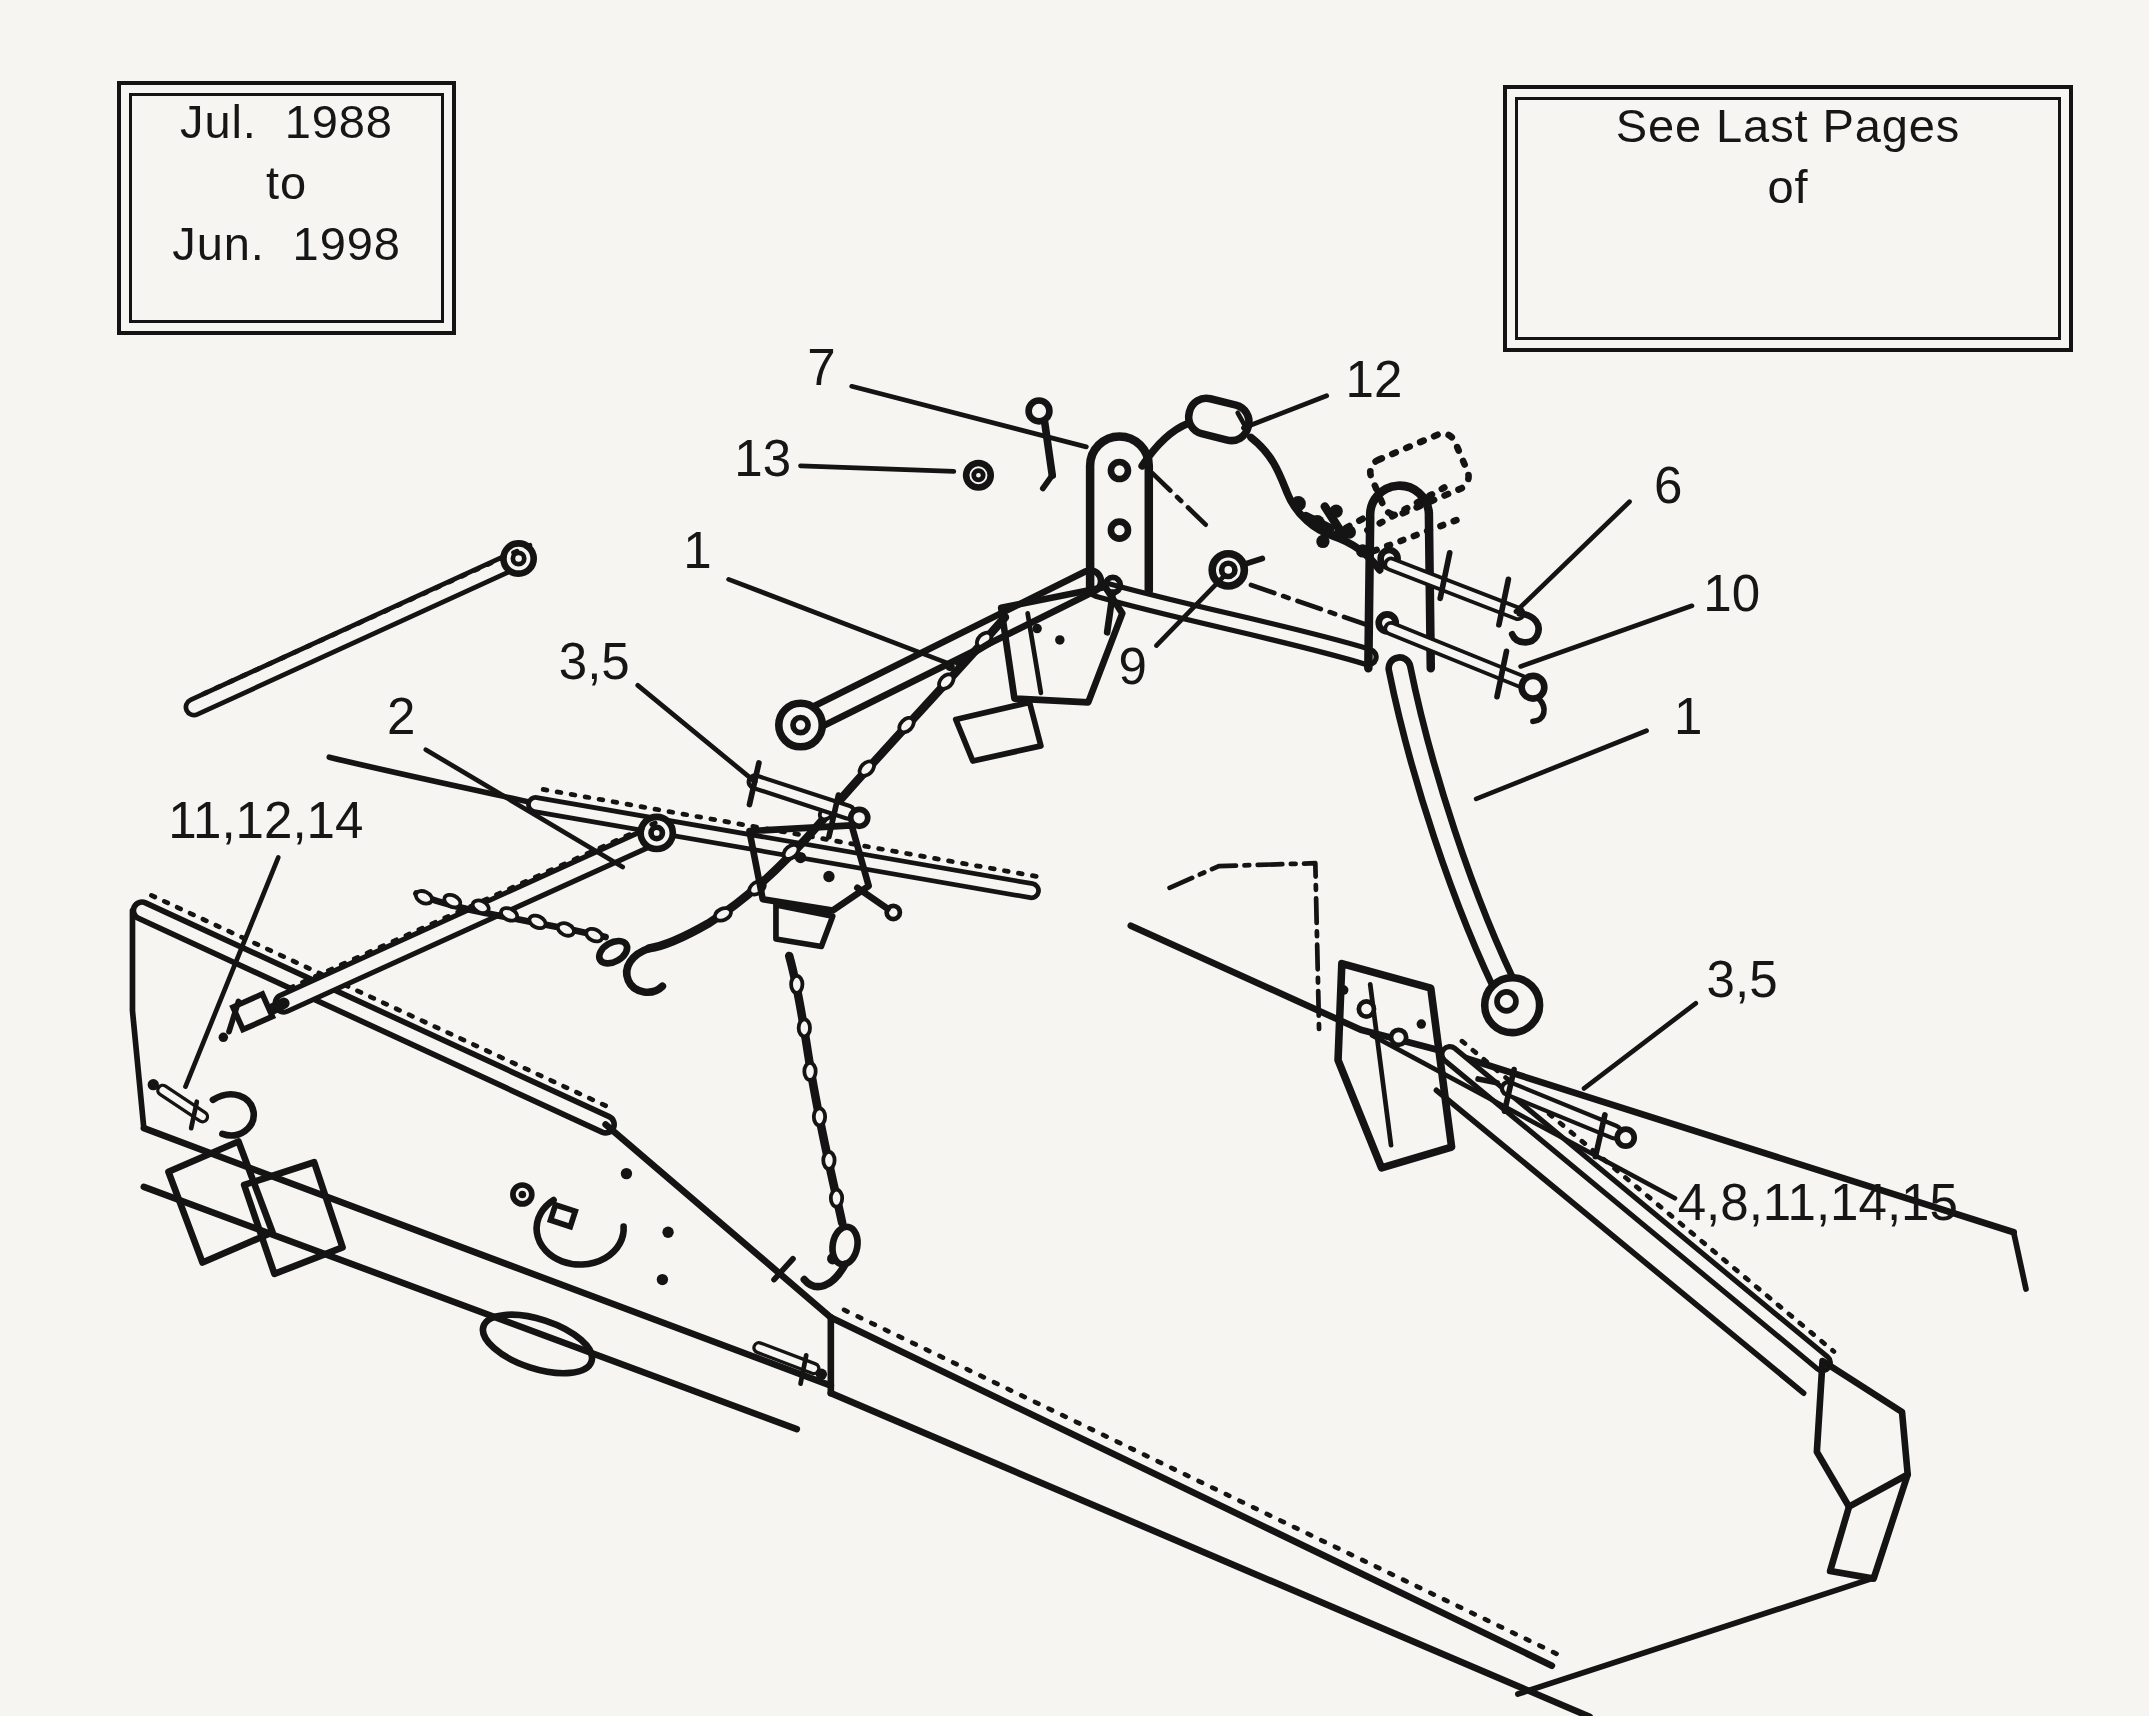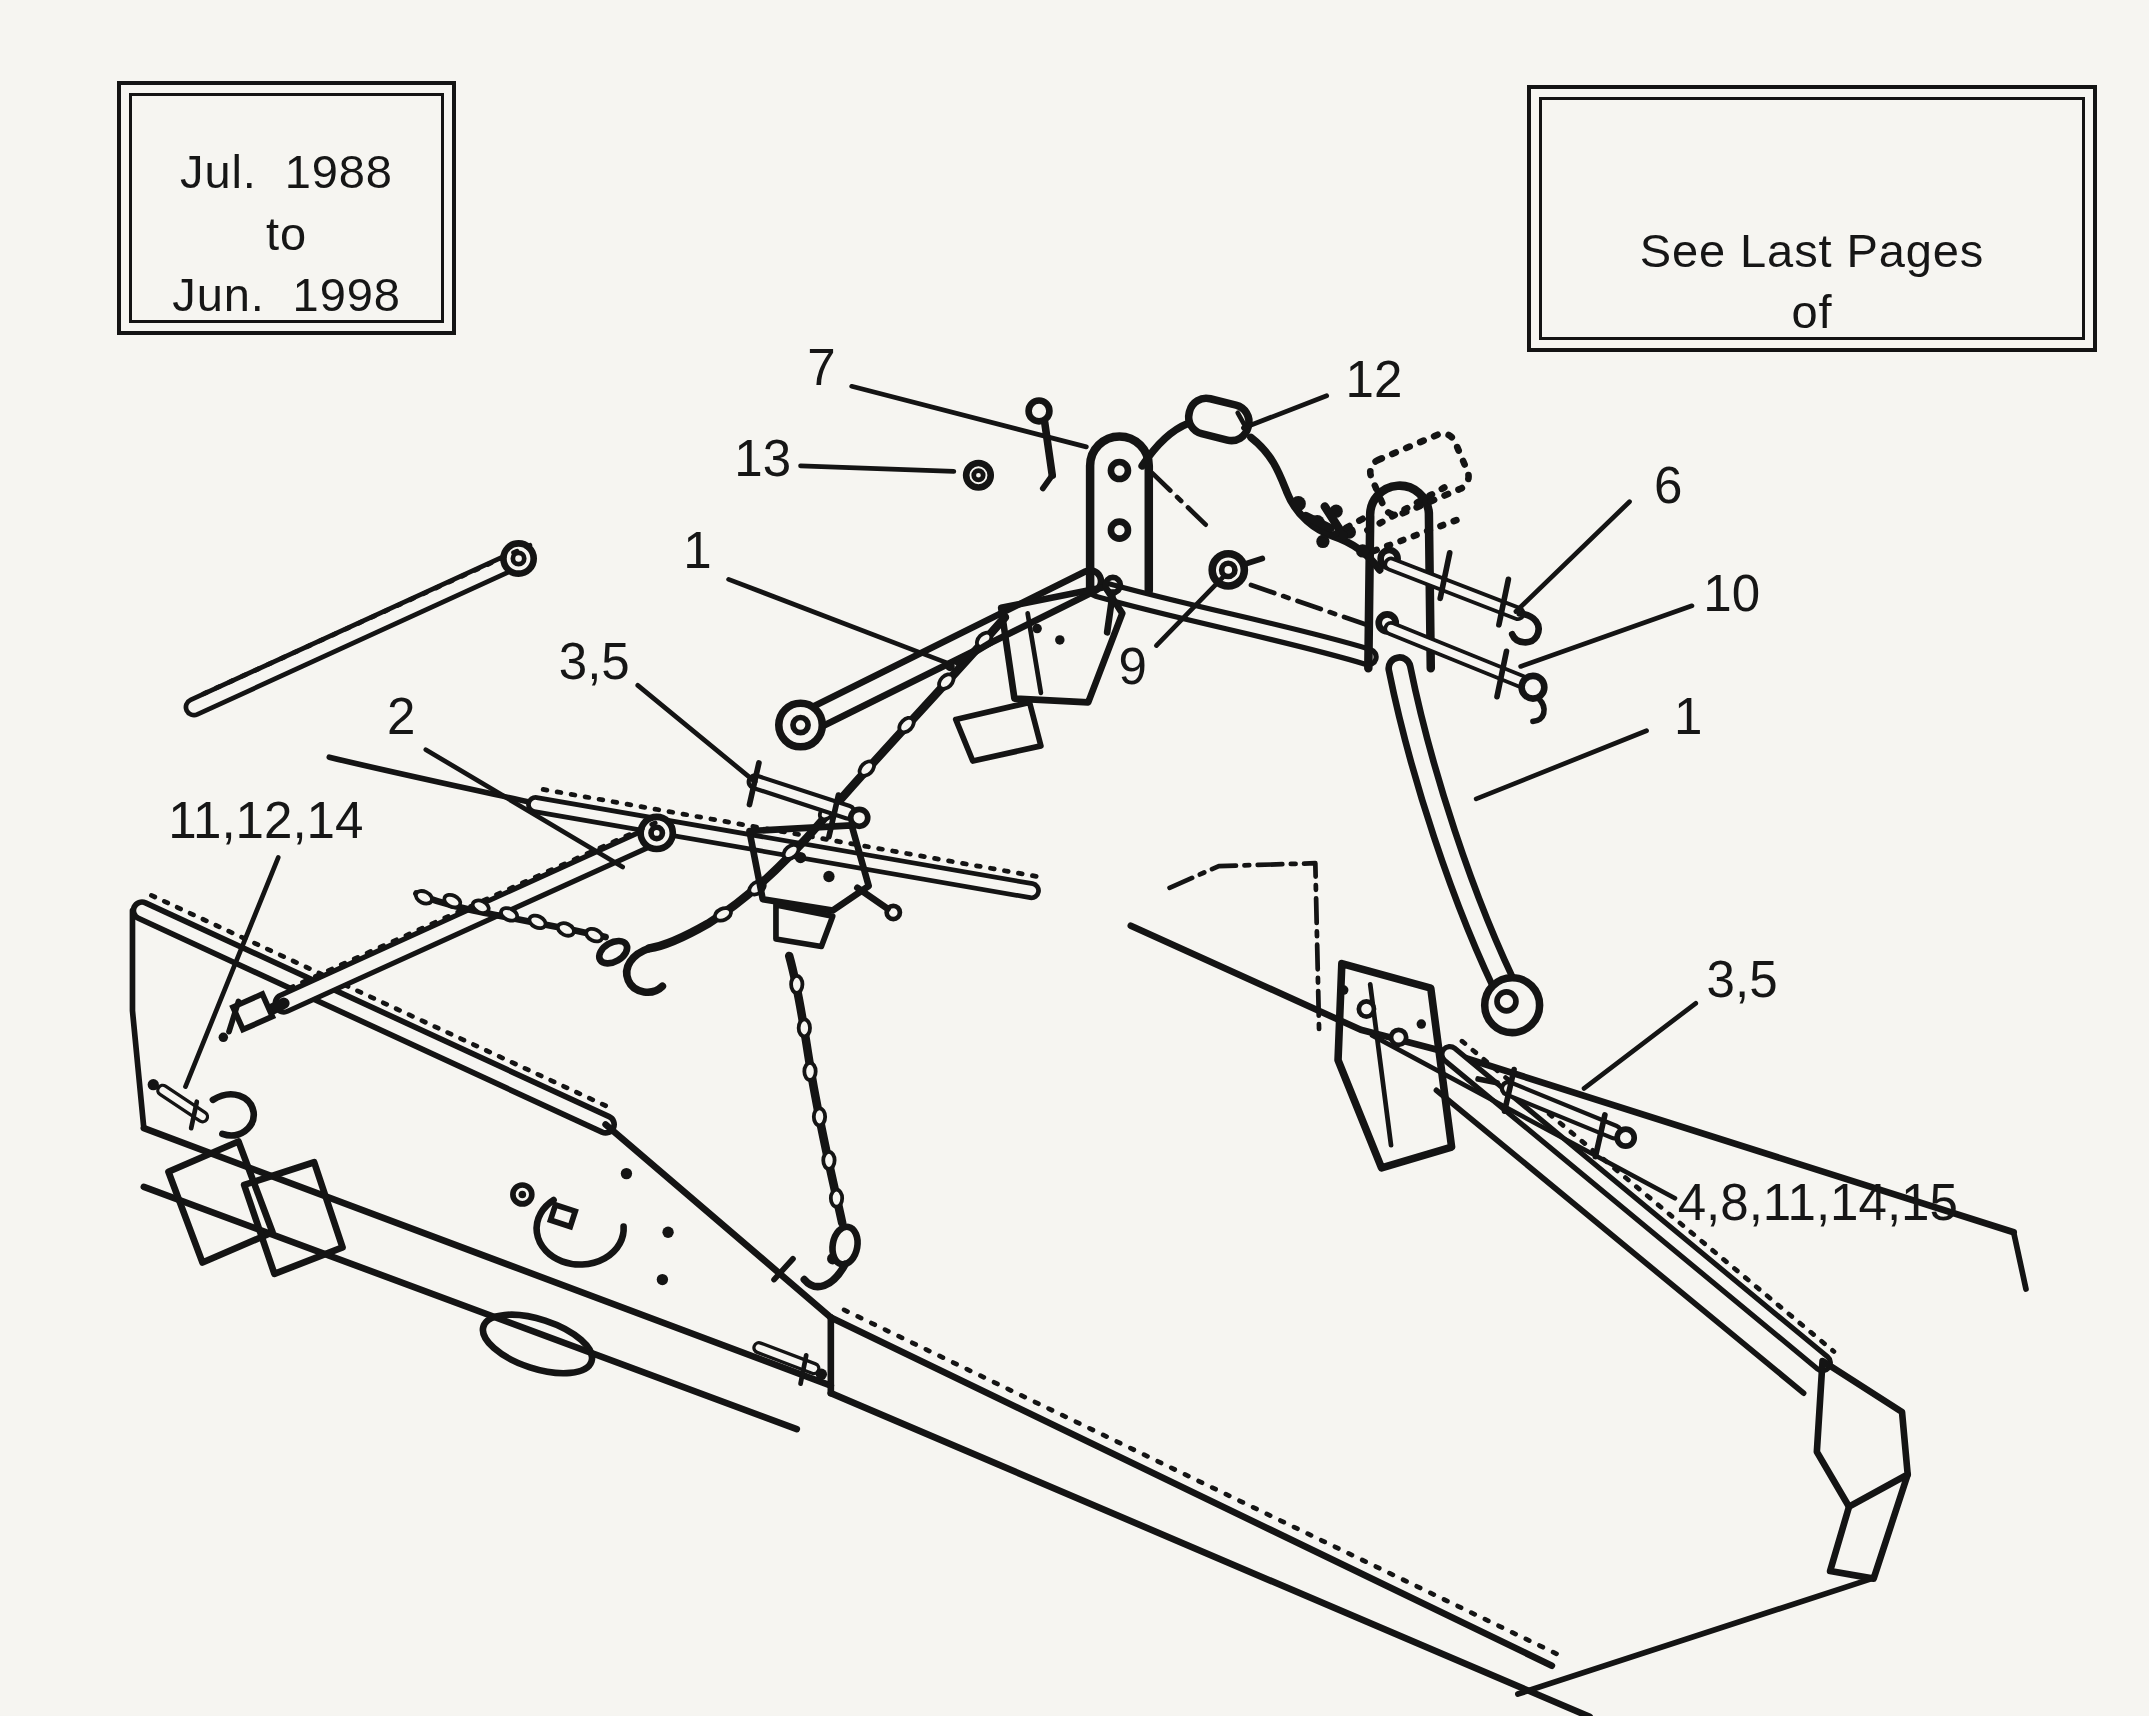--- a/index.html
+++ b/index.html
@@ -16,29 +16,29 @@
   .note-box{
     position:absolute;
     border:4.7px solid #141414;
     background:#f6f5f1;
     box-sizing:border-box;
     display:flex;align-items:center;justify-content:center;
   }
   .note-box .inner{
     position:absolute;left:7.6px;top:7.6px;right:7.6px;bottom:7.6px;
     border:3.8px solid #141414;
-    display:flex;flex-direction:column;align-items:center;justify-content:flex-end;
+    display:flex;flex-direction:column;align-items:center;justify-content:flex-start;
     gap:9.5px;
   }
   .note-line{
     font-size:47px;line-height:1.1;letter-spacing:0.9px;
     white-space:pre-wrap;text-align:center;color:#161616;
   }
   #date-box{left:117px;top:81px;width:339px;height:254px;}
-  #sn-box{left:1503px;top:85px;width:570px;height:267px;margin-left:24px;}
+  #sn-box{left:1503px;top:85px;width:570px;height:267px;}
 
   
   .bk{stroke:#141414;fill:none;stroke-linecap:round;stroke-linejoin:round;}
   .wt{stroke:#f6f5f1;fill:none;stroke-linecap:round;stroke-linejoin:round;}
   .fillbg{fill:#f6f5f1;stroke:#141414;}
   .dot{fill:#141414;stroke:none;}
   .callout{
     font-family:"Liberation Sans", sans-serif;
     font-size:54px;fill:#161616;
     text-anchor:middle;dominant-baseline:middle;

